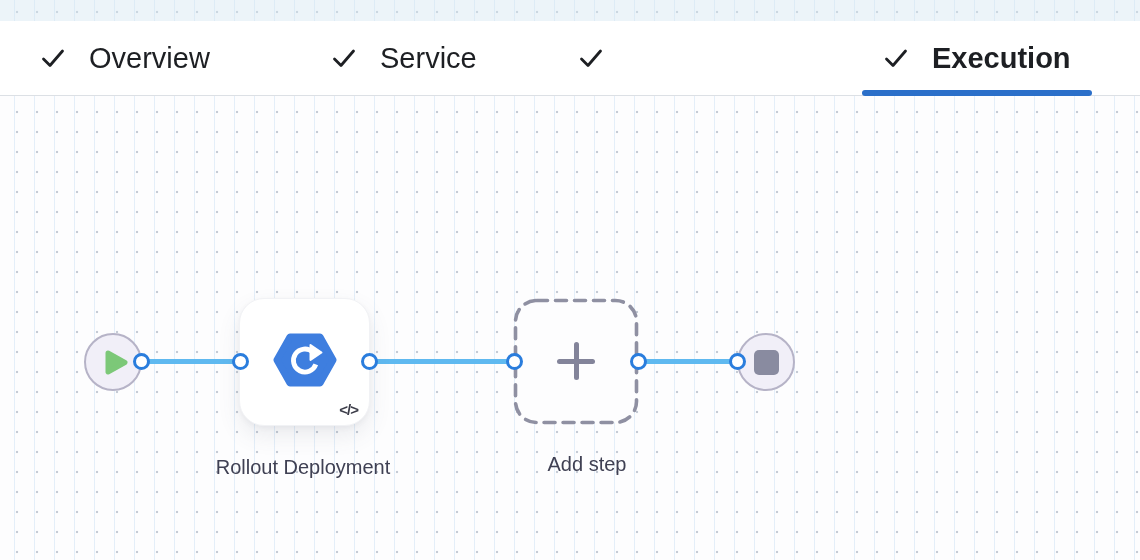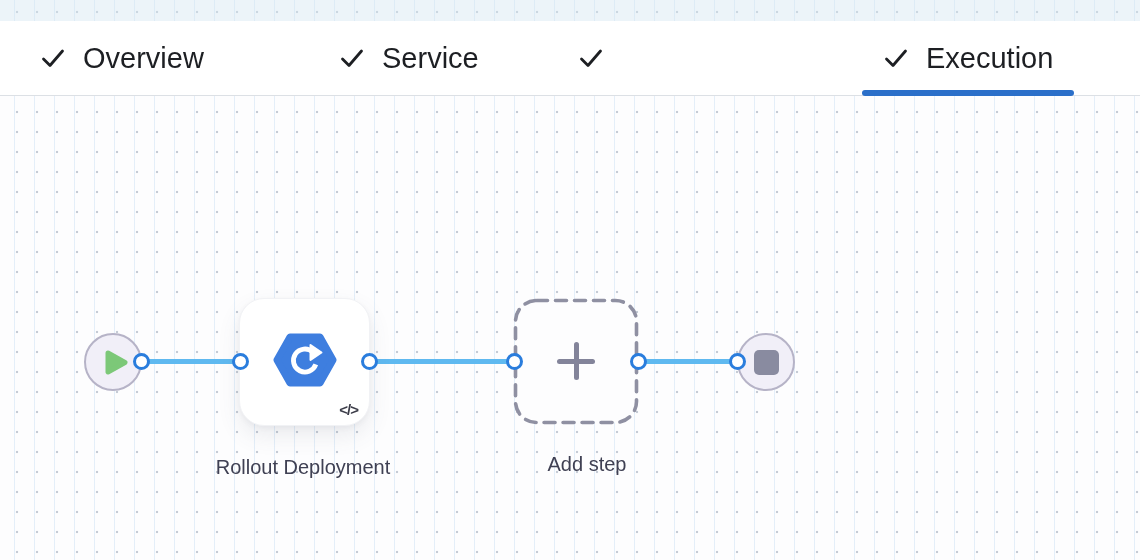--- a/index.html
+++ b/index.html
@@ -19,25 +19,25 @@
   }
   .top-strip-tint { position:absolute; left:0; top:0; right:0; height:21px; background:rgba(213,230,244,.42); }
 
   
   .tabbar {
     position:absolute; left:0; top:21px; width:1140px; height:75px;
     background:#ffffff; border-bottom:1px solid #dce0e5; z-index:10;
   }
   .tab {
     position:absolute; top:0; height:100%;
-    display:flex; align-items:center; gap:17px; padding:0 21px;
+    display:flex; align-items:center; gap:23px; padding:0 21px;
     cursor:pointer; color:#1d1f23; font-size:29px; font-weight:500;
     white-space:nowrap;
   }
-  .tab.active { font-weight:400; }
+  .tab.active { font-weight:700; }
   .tab-underline {
     position:absolute; left:0; right:0; bottom:-1px; height:6px;
     background:#2b6fc9; border-radius:4px;
   }
   .check-icon svg { display:block; }
 
   
   .edge { position:absolute; top:359px; height:5px; background:#5fb9f0; border-radius:3px; z-index:1; }
 
   .ring {
@@ -134,21 +134,21 @@
 
     <div class="tab" style="left:19px;">
       <span class="check-icon">
         <svg width="26" height="26" viewBox="0 0 26 26">
             <polyline points="3.5,14 10,20.5 22.5,6" fill="none" stroke="#1d1f23" stroke-width="2.8" stroke-linecap="round" stroke-linejoin="round"></polyline>
           </svg>
       </span>
       <span>Overview</span>
     </div>
 
-    <div class="tab" style="left:318px;justify-content:center;">
+    <div class="tab" style="left:310px;justify-content:center;">
       <span class="check-icon">
         <svg width="26" height="26" viewBox="0 0 26 26">
             <polyline points="3.5,14 10,20.5 22.5,6" fill="none" stroke="#1d1f23" stroke-width="2.8" stroke-linecap="round" stroke-linejoin="round"></polyline>
           </svg>
       </span>
       <span>Service</span>
     </div>
 
     <div class="tab" style="left:557px;">
       <span class="check-icon">

